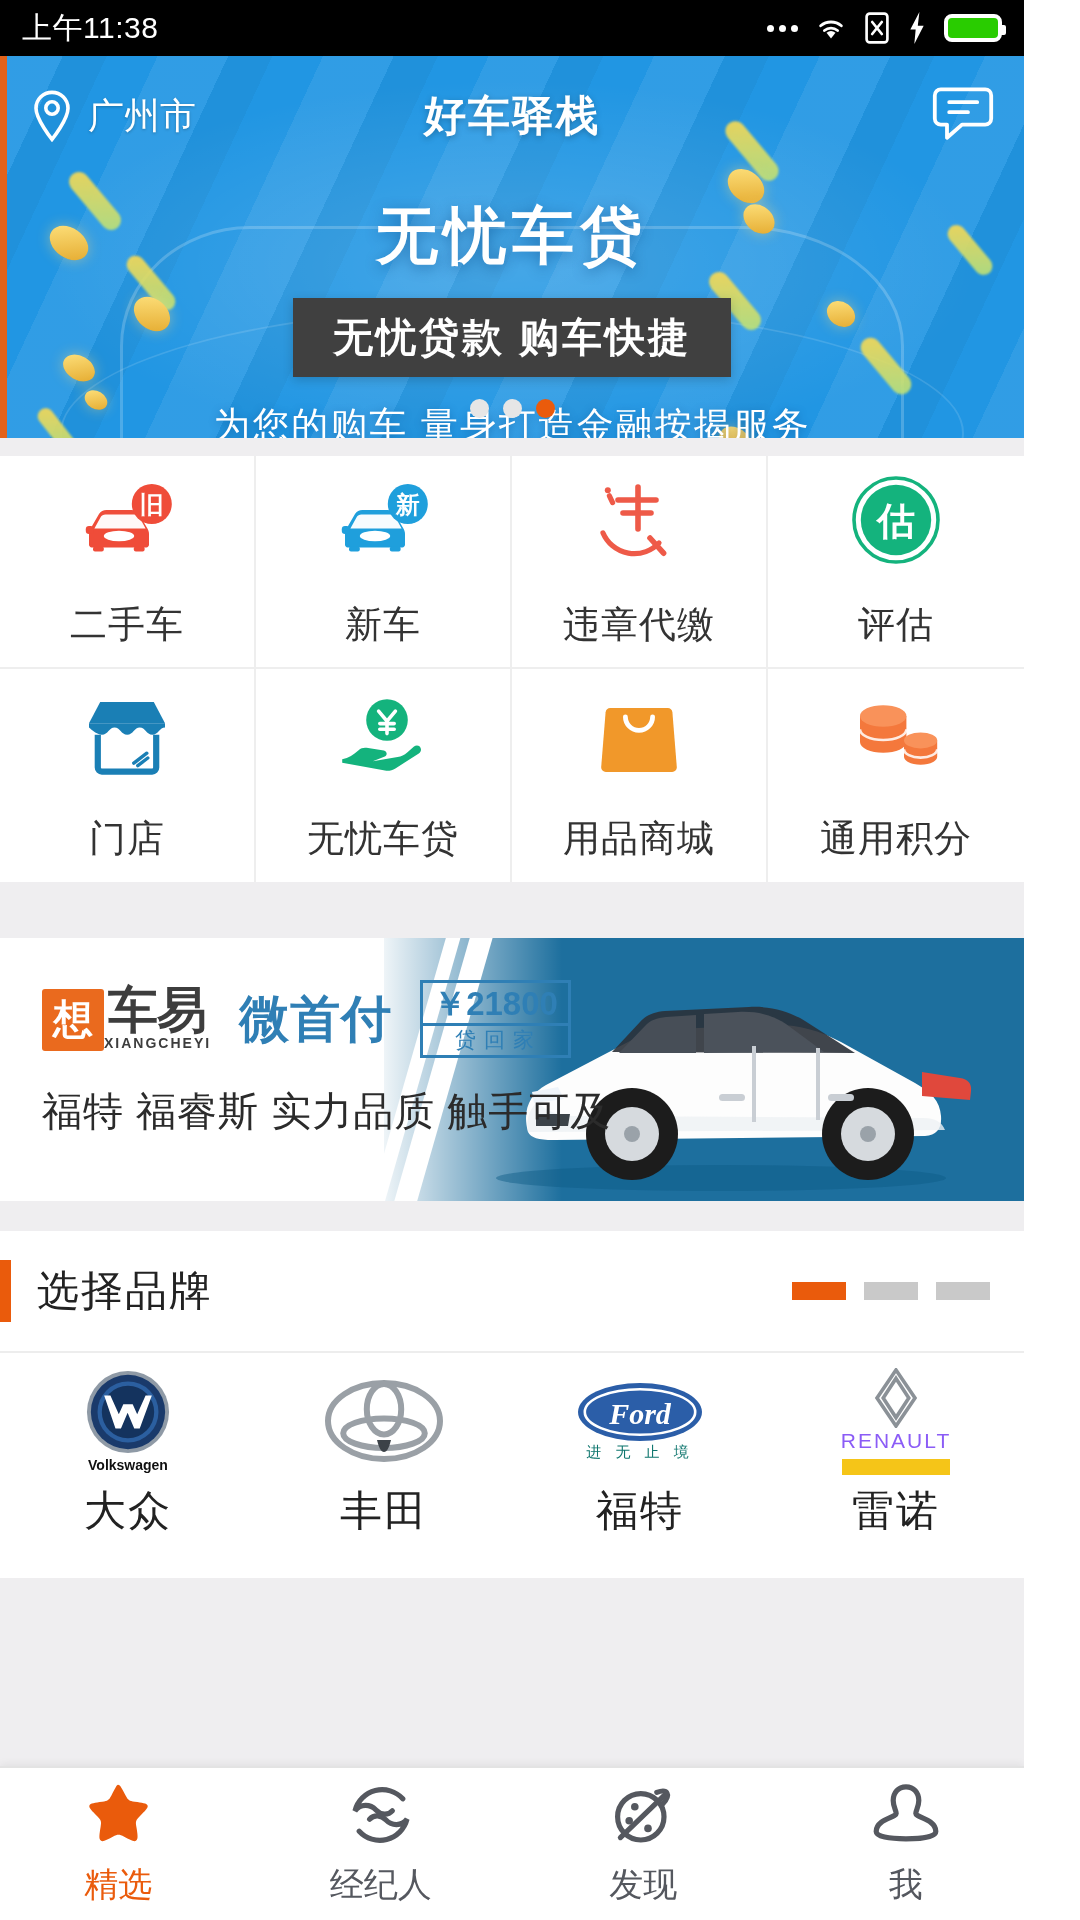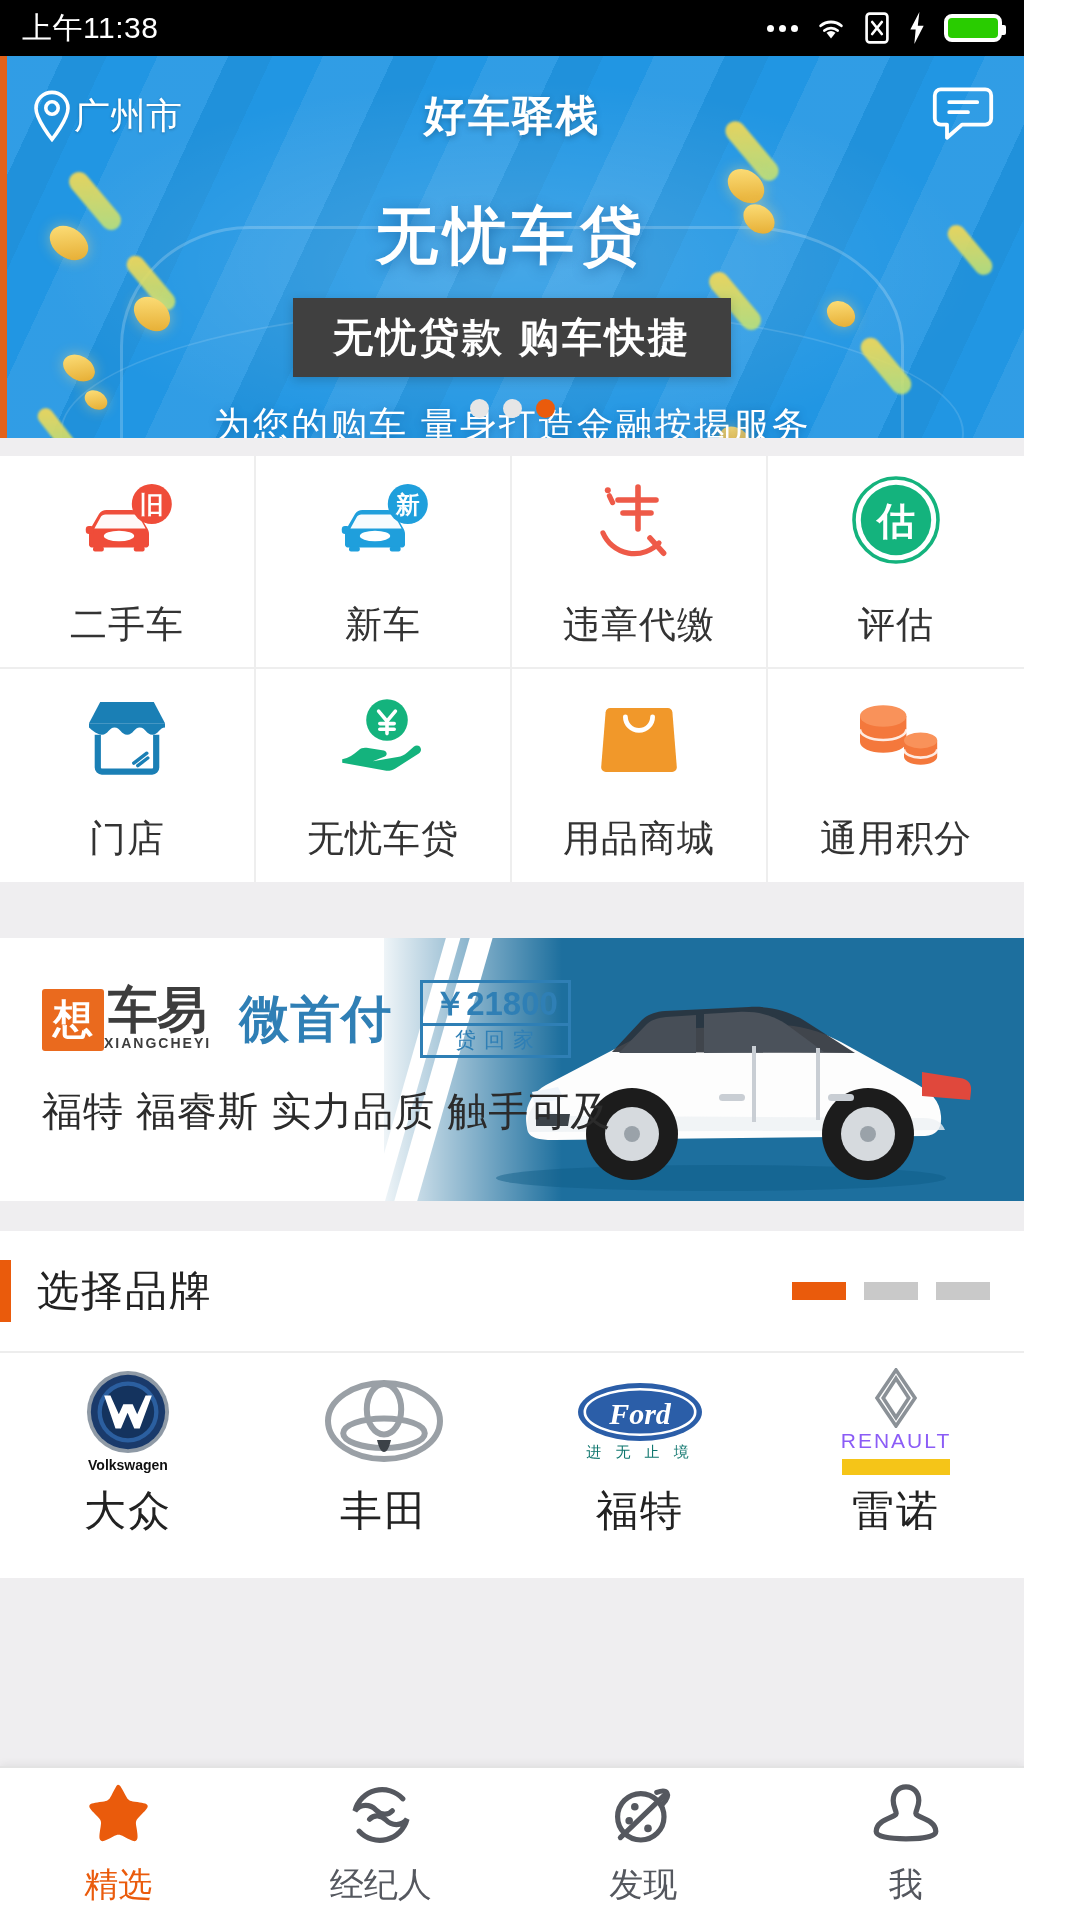--- a/index.html
+++ b/index.html
@@ -51,21 +51,21 @@
     border-radius:130px 160px 40px 40px / 120px 120px 30px 30px;
   }
   .carsil2{
     position:absolute;left:60px;right:60px;top:250px;height:250px;
     border:2px solid rgba(255,255,255,.13);border-radius:50%;
   }
   .coin{position:absolute;border-radius:50%;background:linear-gradient(140deg,#ffe481,#e3a72a);box-shadow:0 0 14px rgba(255,220,120,.45);}
   .streak{position:absolute;border-radius:20px;background:linear-gradient(130deg,#ffd94f,#b8e27a);filter:blur(1.2px);opacity:.9;}
 
   .bn-top{position:absolute;left:0;right:0;top:0;height:120px;display:flex;align-items:center;justify-content:space-between;padding:0 30px;box-sizing:border-box;z-index:6;}
-  .loc{display:flex;align-items:center;gap:0;color:#fff;}
+  .loc{display:flex;align-items:center;gap:14px;color:#fff;}
   .loc-label{font-size:36px;font-weight:400;text-shadow:0 1px 3px rgba(0,0,0,.25);}
   .bn-title{
     position:absolute;left:0;right:0;top:0;height:120px;display:flex;align-items:center;justify-content:center;
     color:#fff;font-size:42px;font-weight:700;letter-spacing:2px;z-index:6;
     text-shadow:0 2px 6px rgba(0,0,0,.25);pointer-events:none;
   }
   .bn-center{position:absolute;left:0;right:0;top:138px;text-align:center;z-index:6;}
   .bn-h1{color:#fff;font-size:62px;font-weight:700;letter-spacing:6px;text-shadow:0 3px 14px rgba(0,60,120,.45);}
   .bn-pill{
     display:inline-block;margin-top:20px;background:#404040;color:#fff;

